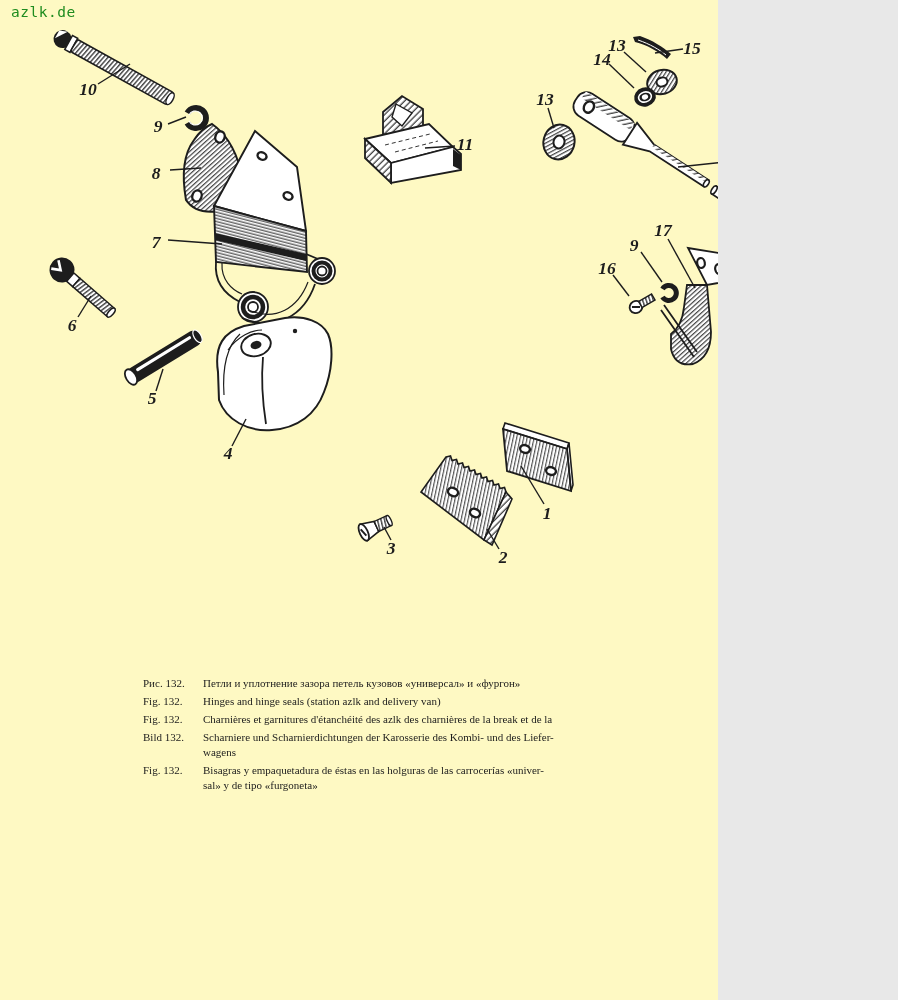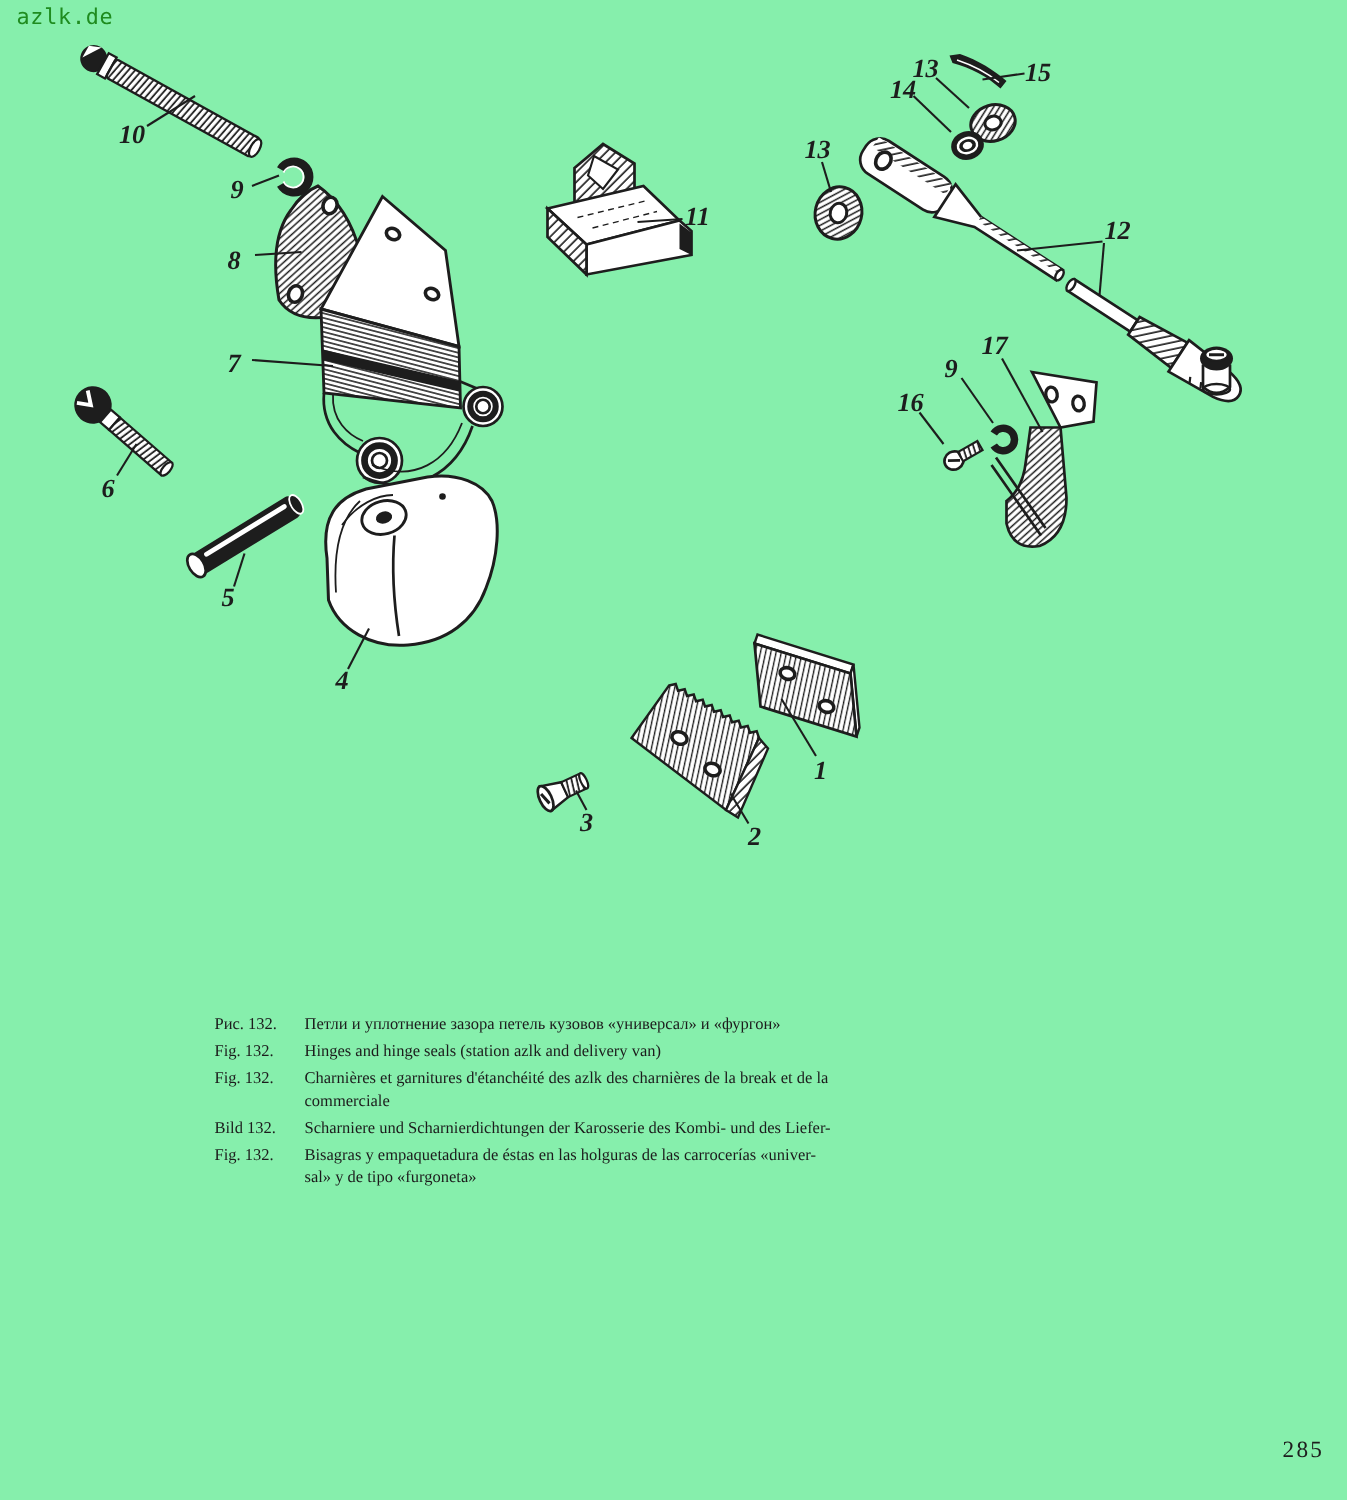--- a/index.html
+++ b/index.html
@@ -1,16 +1,16 @@
 <!DOCTYPE html>
 <html><head>
 <meta charset="utf-8">
 <style>
   html,body{margin:0;padding:0;background:#e8e8e8;}
-  .page{position:relative;width:898px;height:1000px;background:#86efac;overflow:hidden;
+  .page{position:relative;width:718px;height:1000px;background:#fef9c3;overflow:hidden;
         font-family:"Liberation Serif",serif;color:#1d1d1d;}
   .watermark{position:absolute;left:11px;top:4px;font-family:"DejaVu Sans Mono",monospace;
         font-size:14.5px;letter-spacing:.5px;color:#1f8c1f;}
   .figure-svg{position:absolute;left:0;top:0;}
   .plabel{font-family:"Liberation Serif",serif;font-style:italic;font-weight:700;
         font-size:17.5px;fill:#1d1d1d;}
   .caption{position:absolute;left:143px;top:676px;width:600px;font-size:11px;
         line-height:14.6px;color:#1c1c1c;}
   .cap-row{display:flex;margin-bottom:3.5px;}
   .cap-prefix{flex:0 0 60px;white-space:nowrap;}
@@ -266,27 +266,27 @@
       <span class="cap-prefix">Fig. 132.</span>
       <span class="cap-text">
           <span class="cap-line">Hinges and hinge seals (station azlk and delivery van)</span>
           <span class="cap-line"></span>
         </span>
     </div>
     <div class="cap-row">
       <span class="cap-prefix">Fig. 132.</span>
       <span class="cap-text">
           <span class="cap-line">Charnières et garnitures d'étanchéité des azlk des charnières de la break et de la</span>
-          <span class="cap-line">commerciale</span>
         </span>
     </div>
     <div class="cap-row">
       <span class="cap-prefix">Bild 132.</span>
       <span class="cap-text">
           <span class="cap-line">Scharniere und Scharnierdichtungen der Karosserie des Kombi- und des Liefer-</span>
+          <span class="cap-line">wagens</span>
         </span>
     </div>
     <div class="cap-row">
       <span class="cap-prefix">Fig. 132.</span>
       <span class="cap-text">
           <span class="cap-line">Bisagras y empaquetadura de éstas en las holguras de las carrocerías «univer-</span>
           <span class="cap-line">sal» y de tipo «furgoneta»</span>
         </span>
     </div>
   </div>

